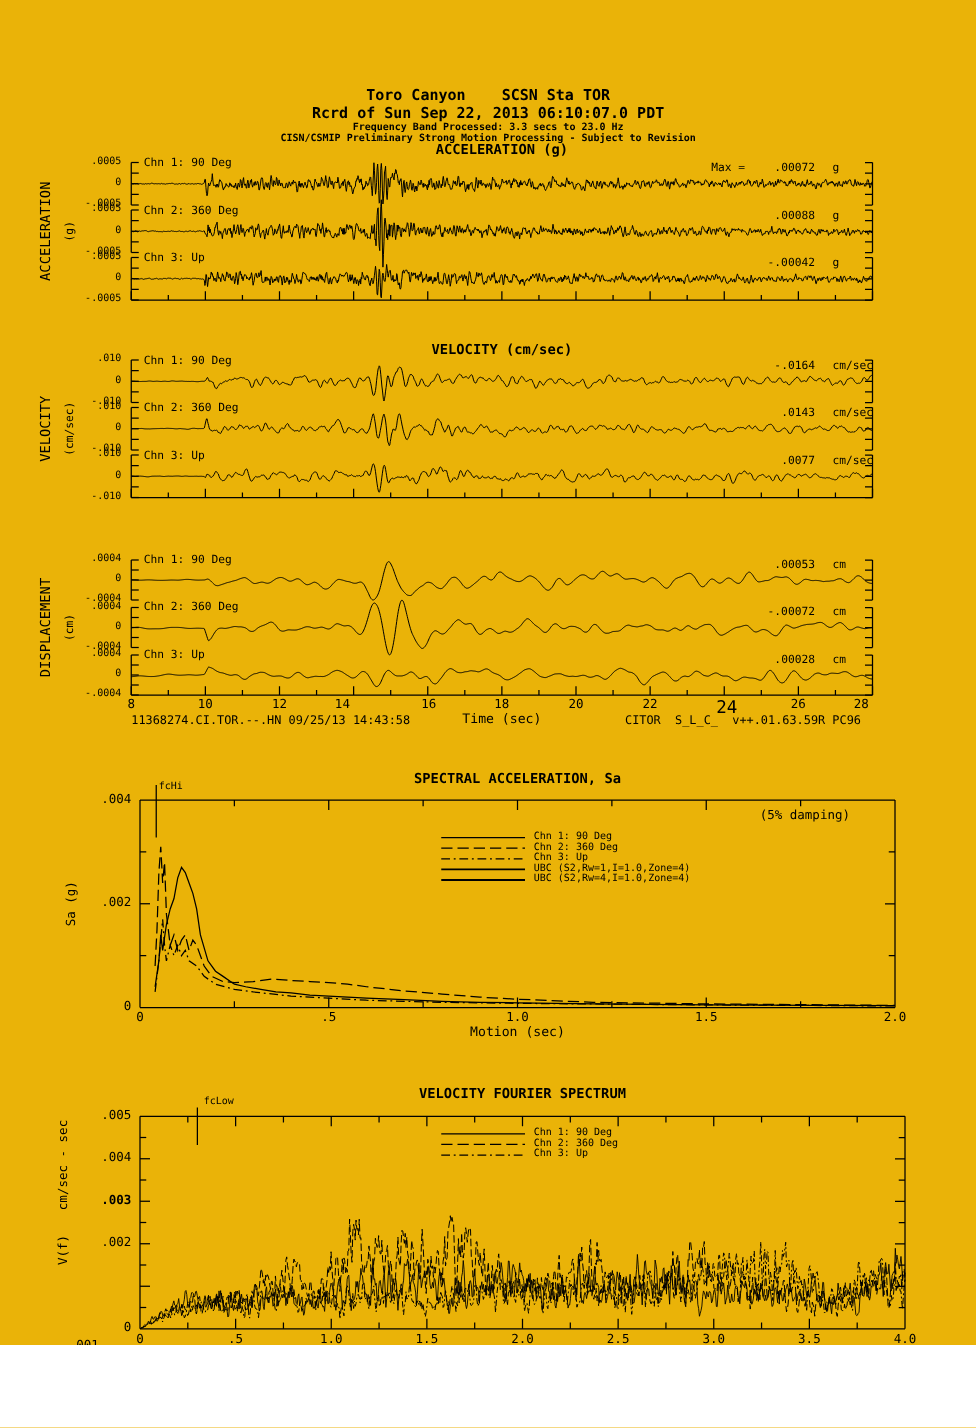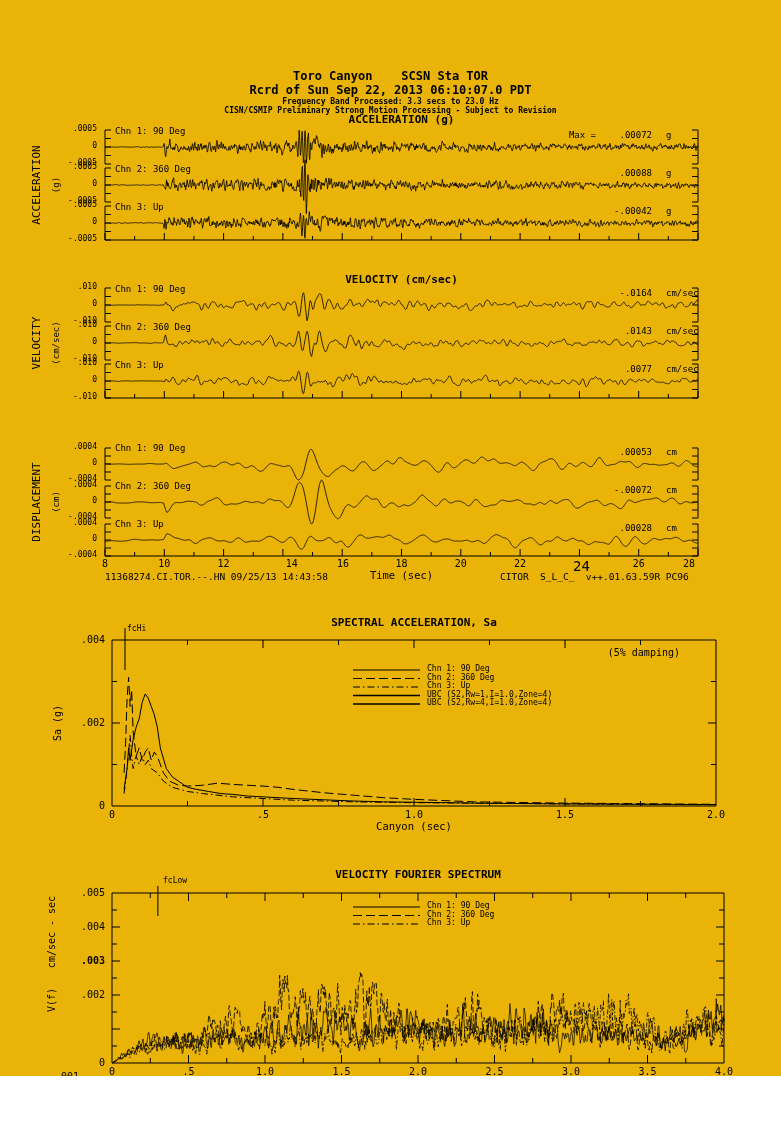--- a/index.html
+++ b/index.html
@@ -310,21 +310,21 @@
   <div class="lbl rot" style="left:57px;top:502px;font-size:9px">(cm)</div>
 
   <div class="lbl c" style="left:105px;width:593px;top:570px;font-size:10.5px">Time (sec)</div>
   <div class="lbl" style="left:105px;top:572px;font-size:9.5px">11368274.CI.TOR.--.HN 09/25/13 14:43:58</div>
   <div class="lbl" style="left:500px;top:572px;font-size:9.5px">CITOR  S_L_C_  v++.01.63.59R PC96</div>
 
   <div class="lbl c b" style="left:112px;width:604px;top:617px;font-size:11px">SPECTRAL ACCELERATION, Sa</div>
   <div class="lbl" style="left:450px;width:230px;text-align:right;top:648px;font-size:10px">(5% damping)</div>
   <div class="lbl" style="left:127px;top:625px;font-size:8px">fcHi</div>
   <div class="lbl rot" style="left:58px;top:723px;font-size:10px">Sa (g)</div>
-  <div class="lbl c" style="left:112px;width:604px;top:821px;font-size:10.5px">Canyon (sec)</div>
+  <div class="lbl c" style="left:112px;width:604px;top:821px;font-size:10.5px">Motion (sec)</div>
 
   <div class="lbl c b" style="left:112px;width:612px;top:869px;font-size:11px">VELOCITY FOURIER SPECTRUM</div>
   <div class="lbl" style="left:163px;top:877px;font-size:8px">fcLow</div>
   <div class="lbl rot" style="left:52px;top:932px;font-size:10px">cm/sec - sec</div>
   <div class="lbl rot" style="left:52px;top:1000px;font-size:10px">V(f)</div>
   <div class="lbl c" style="left:112px;width:612px;top:1078px;font-size:10.5px">Frequency (Hz)</div>
 
   <div id="overlay">
       <div class="lbl" style="left: 40px; width: 57px; text-align: right; top: 125px; font-size: 8px;">.0005</div>
       <div class="lbl" style="left: 40px; width: 57px; text-align: right; top: 142px; font-size: 8px;">0</div>
@@ -377,21 +377,21 @@
       <div class="lbl" style="left: 666px; top: 486px; font-size: 9px;">cm</div>
       <div class="lbl" style="left: 40px; width: 57px; text-align: right; top: 519px; font-size: 8px;">.0004</div>
       <div class="lbl" style="left: 40px; width: 57px; text-align: right; top: 535px; font-size: 8px;">0</div>
       <div class="lbl" style="left: 40px; width: 57px; text-align: right; top: 551px; font-size: 8px;">-.0004</div>
       <div class="lbl" style="left: 115px; top: 520px; font-size: 9px;">Chn 3: Up</div>
       <div class="lbl" style="left: 570px; width: 82px; text-align: right; top: 524px; font-size: 9px;">.00028</div>
       <div class="lbl" style="left: 666px; top: 524px; font-size: 9px;">cm</div>
       <div class="lbl" style="left: 90px; width: 30px; text-align: center; top: 559px; font-size: 10px;">8</div>
       <div class="lbl" style="left: 149.3px; width: 30px; text-align: center; top: 559px; font-size: 10px;">10</div>
       <div class="lbl" style="left: 208.6px; width: 30px; text-align: center; top: 559px; font-size: 10px;">12</div>
-      <div class="lbl" style="left: 267.9px; width: 30px; text-align: right; top: 559px; font-size: 10px;">14</div>
+      <div class="lbl" style="left: 267.9px; width: 30px; text-align: left; top: 559px; font-size: 10px;">14</div>
       <div class="lbl" style="left: 328px; width: 30px; text-align: center; top: 559px; font-size: 10px;">16</div>
       <div class="lbl" style="left: 386.5px; width: 30px; text-align: center; top: 559px; font-size: 10px;">18</div>
       <div class="lbl" style="left: 445.8px; width: 30px; text-align: center; top: 559px; font-size: 10px;">20</div>
       <div class="lbl" style="left: 505.1px; width: 30px; text-align: center; top: 559px; font-size: 10px;">22</div>
       <div class="lbl" style="left: 573px; width: 30px; top: 559px; font-size: 14px;">24</div>
       <div class="lbl" style="left: 623.7px; width: 30px; text-align: center; top: 559px; font-size: 10px;">26</div>
       <div class="lbl" style="left: 683px; width: 30px; top: 559px; font-size: 10px;">28</div>
       <div class="lbl" style="left: 55px; width: 50px; text-align: right; top: 635px; font-size: 10px;">.004</div>
       <div class="lbl" style="left: 55px; width: 50px; text-align: right; top: 718px; font-size: 10px;">.002</div>
       <div class="lbl" style="left: 55px; width: 50px; text-align: right; top: 801px; font-size: 10px;">0</div>

